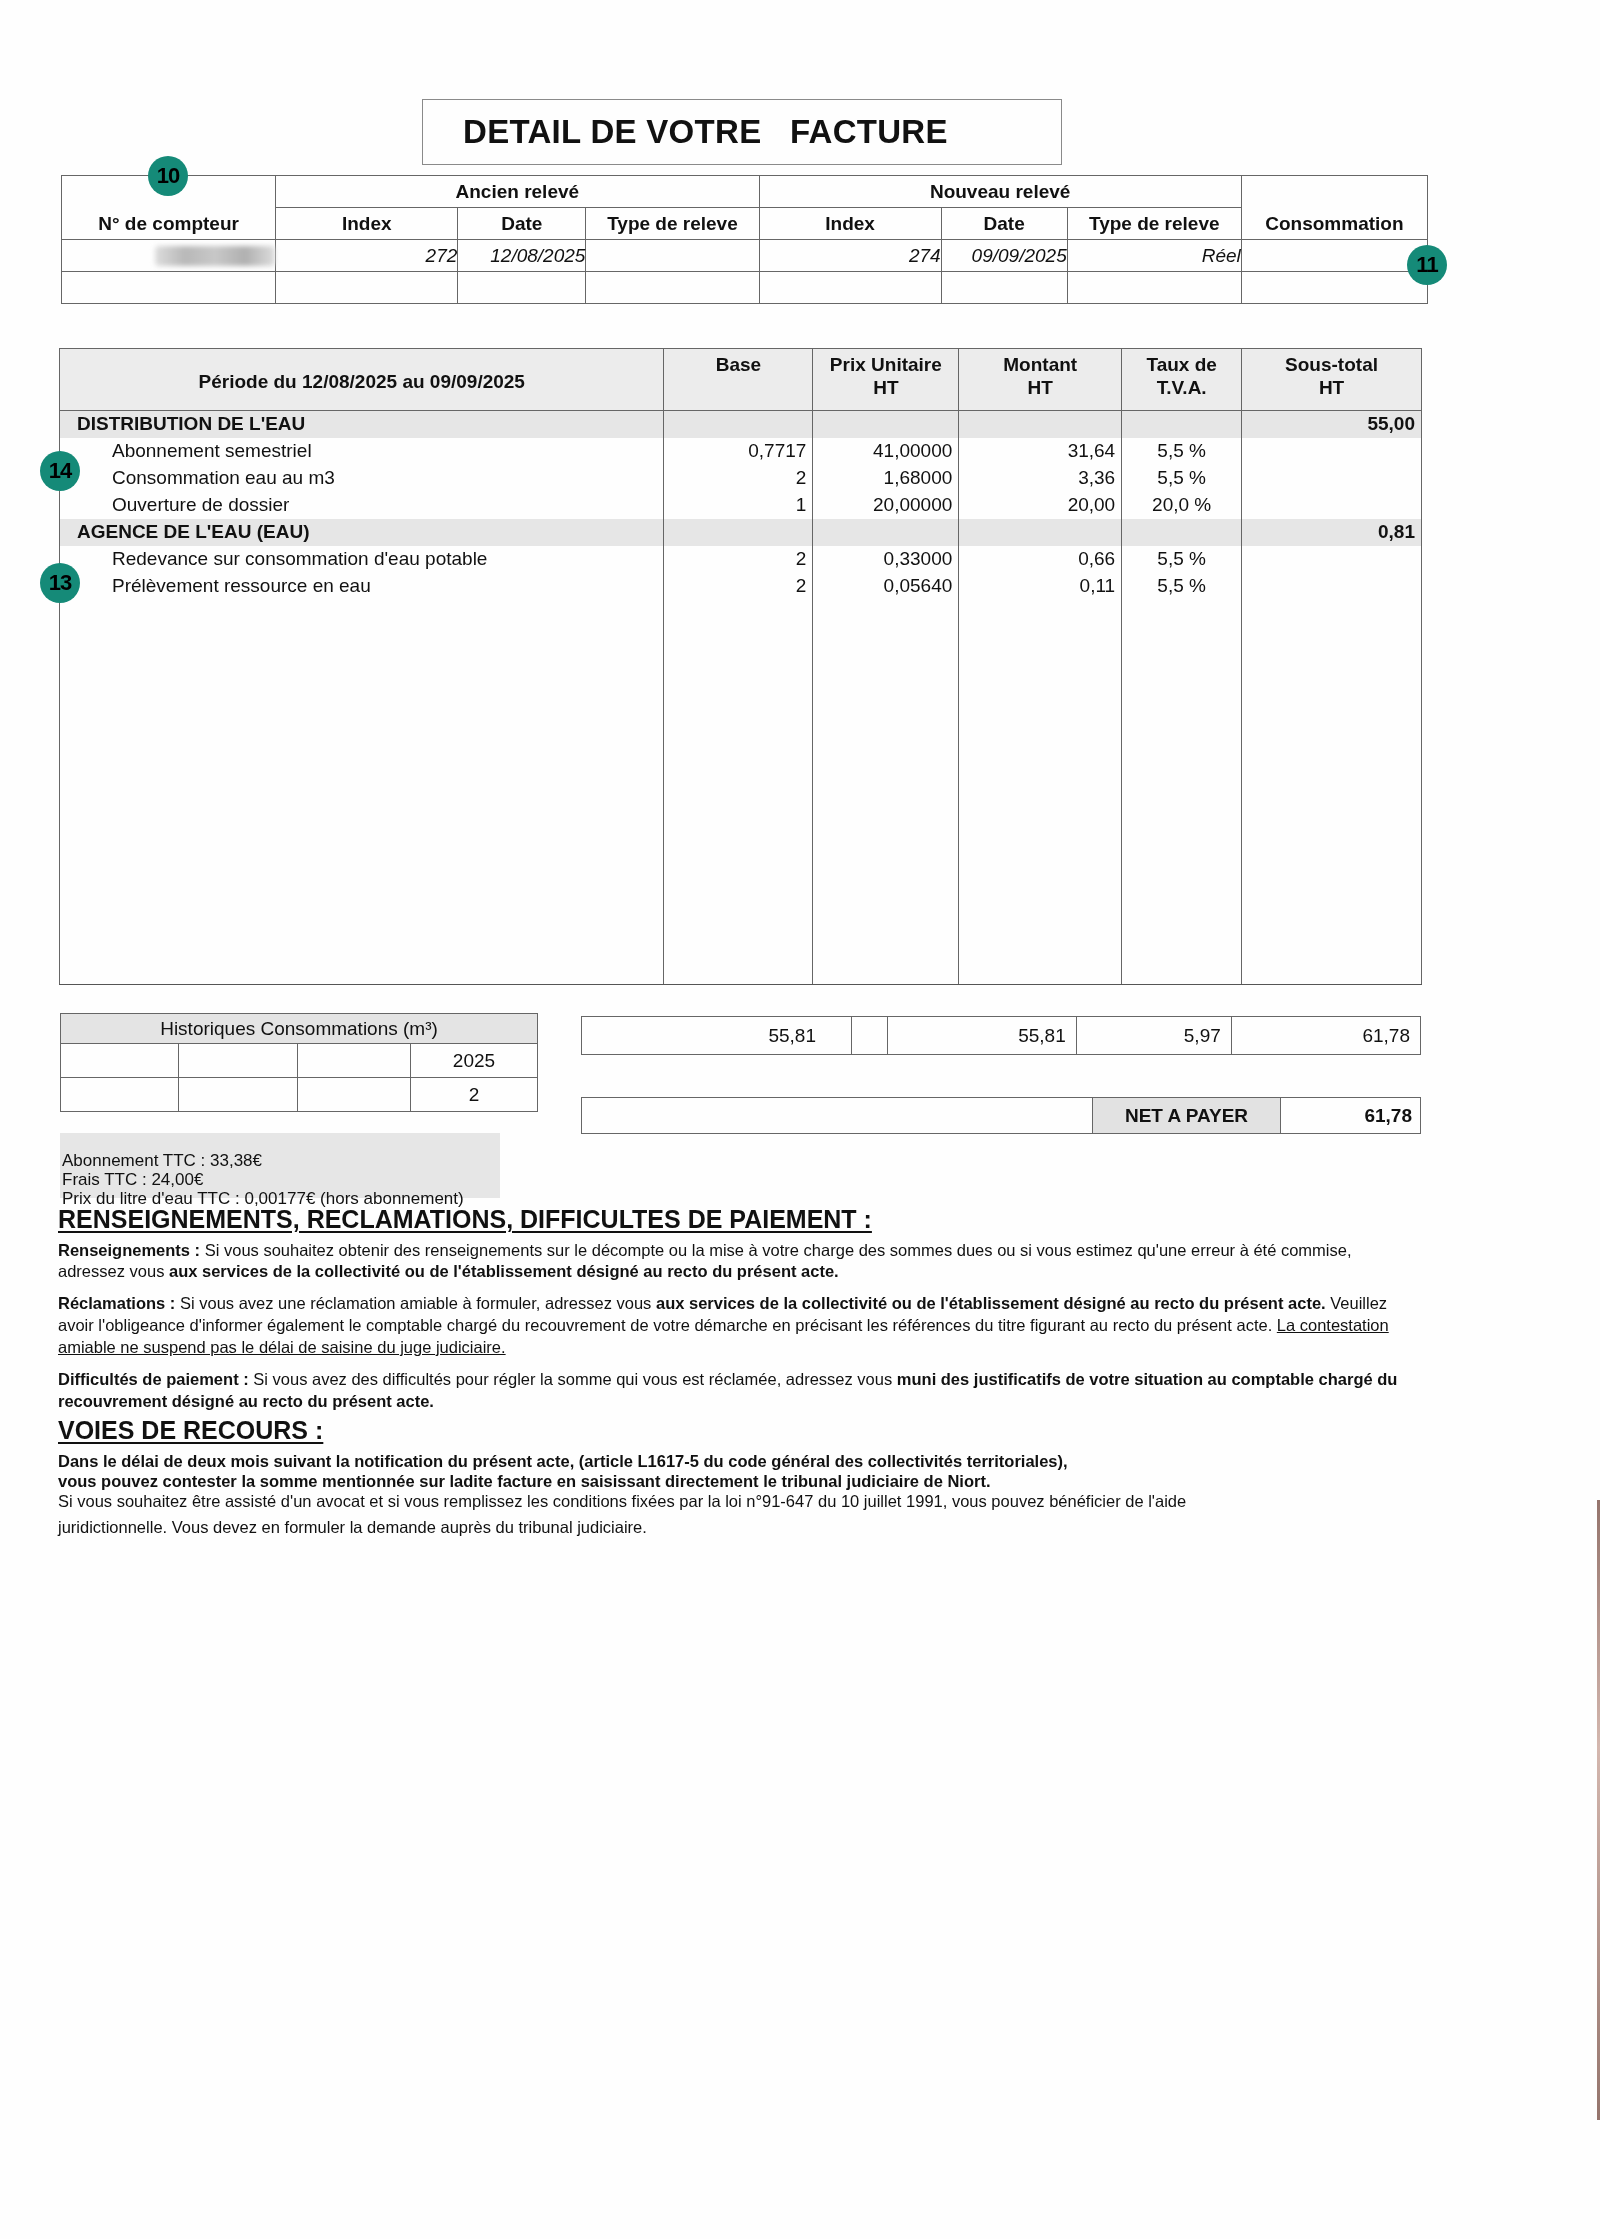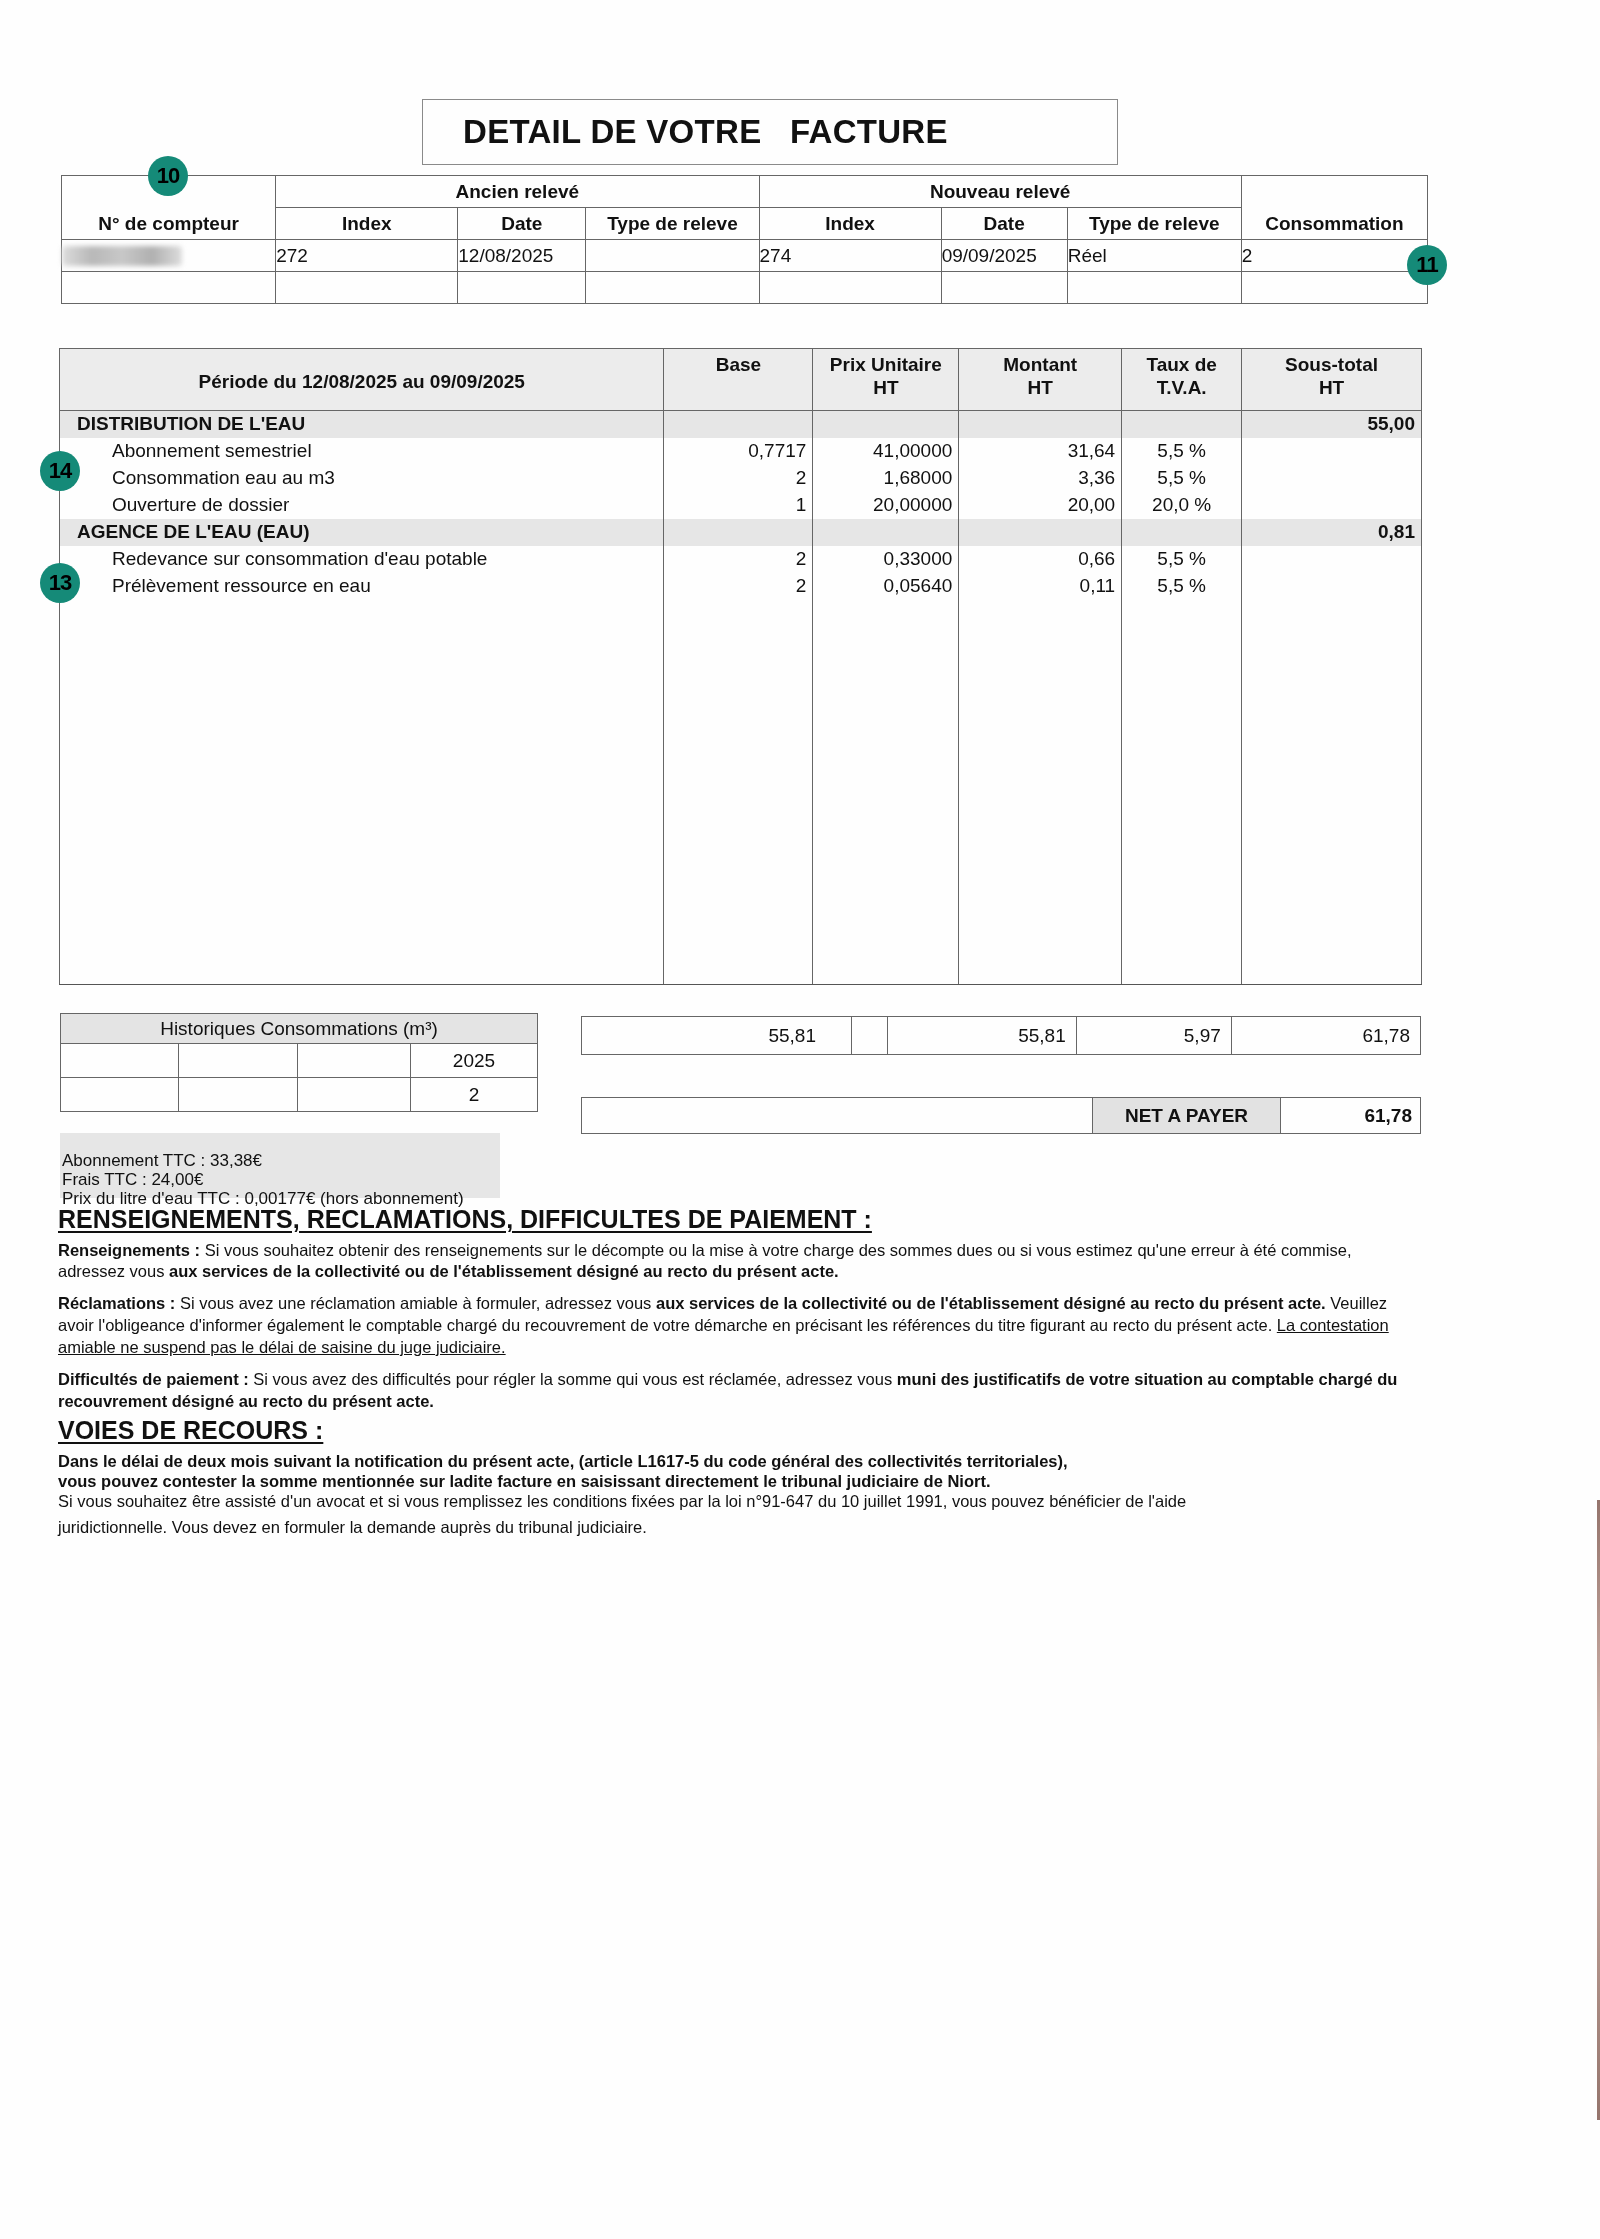--- a/index.html
+++ b/index.html
@@ -1,29 +1,29 @@
 <!DOCTYPE html>
 <html><head>
   <meta charset="utf-8">
   <style>
     * { box-sizing: border-box; margin: 0; padding: 0; }
     html, body { width: 1600px; height: 2239px; background: #fefefe; }
     body { position: relative; font-family: "Liberation Sans", sans-serif; color: #111; overflow: hidden; }
     .edge { position: absolute; right: 0; top: 1500px; width: 3px; height: 620px; background: linear-gradient(#7a5248, #c9a59a 40%, #7a5248); opacity: .8; }
 
-    .title-box { position: absolute; left: 422px; top: 99px; width: 696px; height: 66px; border: 1.5px solid #8a8a8a; display: flex; align-items: center; }
+    .title-box { position: absolute; left: 422px; top: 99px; width: 640px; height: 66px; border: 1.5px solid #8a8a8a; display: flex; align-items: center; }
     .title-box span { font-weight: bold; font-size: 33px; letter-spacing: .3px; margin-left: 40px; white-space: pre; }
 
     table { border-collapse: collapse; position: absolute; }
     td, th { border: 1.3px solid #666; font-weight: normal; }
 
     
     .meter { left: 61px; top: 175px; width: 1367px; font-size: 19px; }
     .meter th { font-weight: bold; font-size: 19px; height: 32px; text-align: center; }
-    .meter td { height: 32px; text-align: left; }
+    .meter td { height: 32px; text-align: right; font-style: italic; }
     .meter .r1 th { height: 32px; }
     .meter .blur { display: inline-block; width: 120px; height: 20px; background: linear-gradient(90deg,#ddd,#b8b8b8,#c8c8c8,#b0b0b0,#ddd); filter: blur(2.5px); border-radius: 4px; vertical-align: middle; }
 
     
     .detail { left: 59px; top: 348px; width: 1363px; font-size: 19px; border-radius: 12px; }
     .detail thead th { background: #ececec; font-weight: bold; vertical-align: top; padding-top: 4px; height: 62px; text-align: center; line-height: 23px; }
     .detail thead th.period { vertical-align: middle; }
     .detail td { border-top: none; border-bottom: none; height: 27px; padding: 0 6px; }
     .detail tr.section td { background: #e6e6e6; font-weight: bold; height: 27px; }
     .detail tr.section td.sect-label { padding-left: 17px; }

